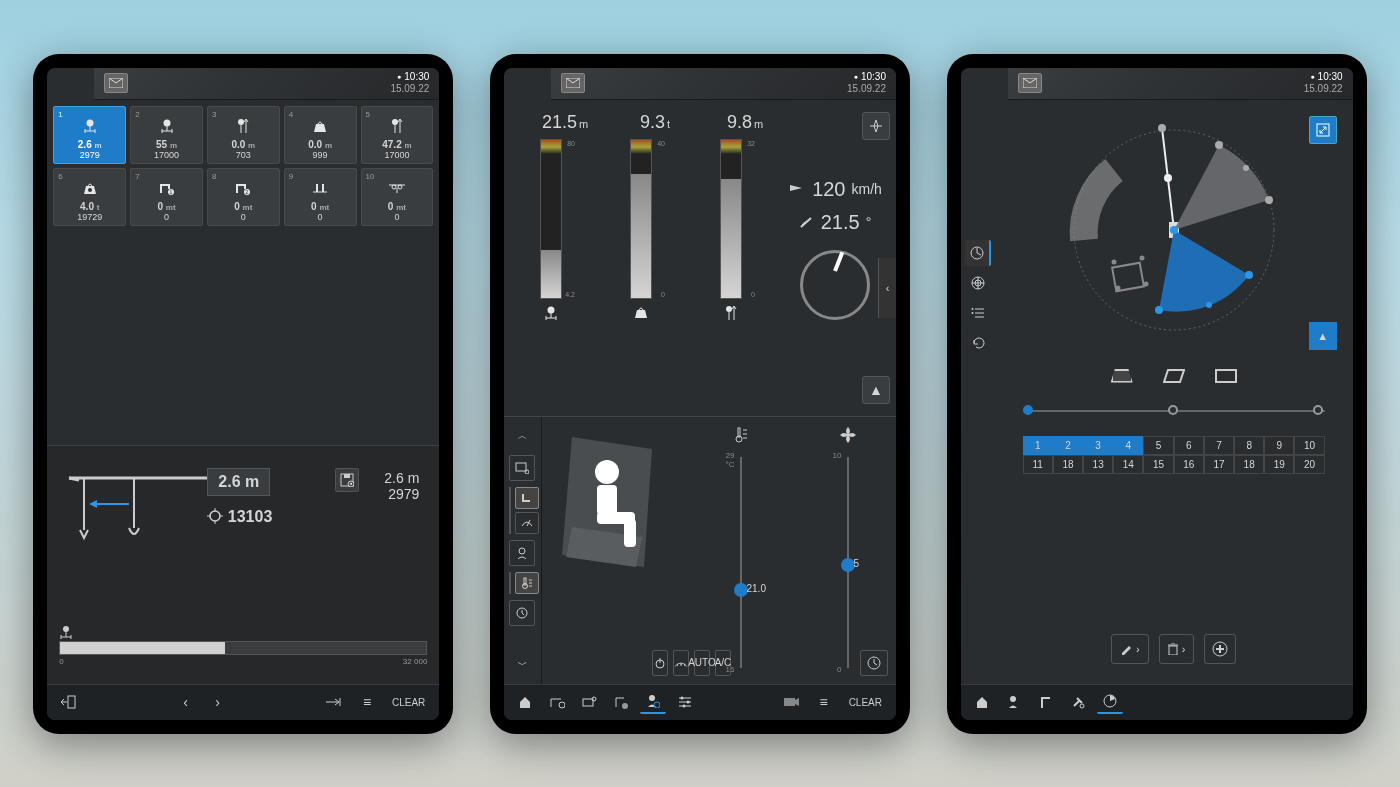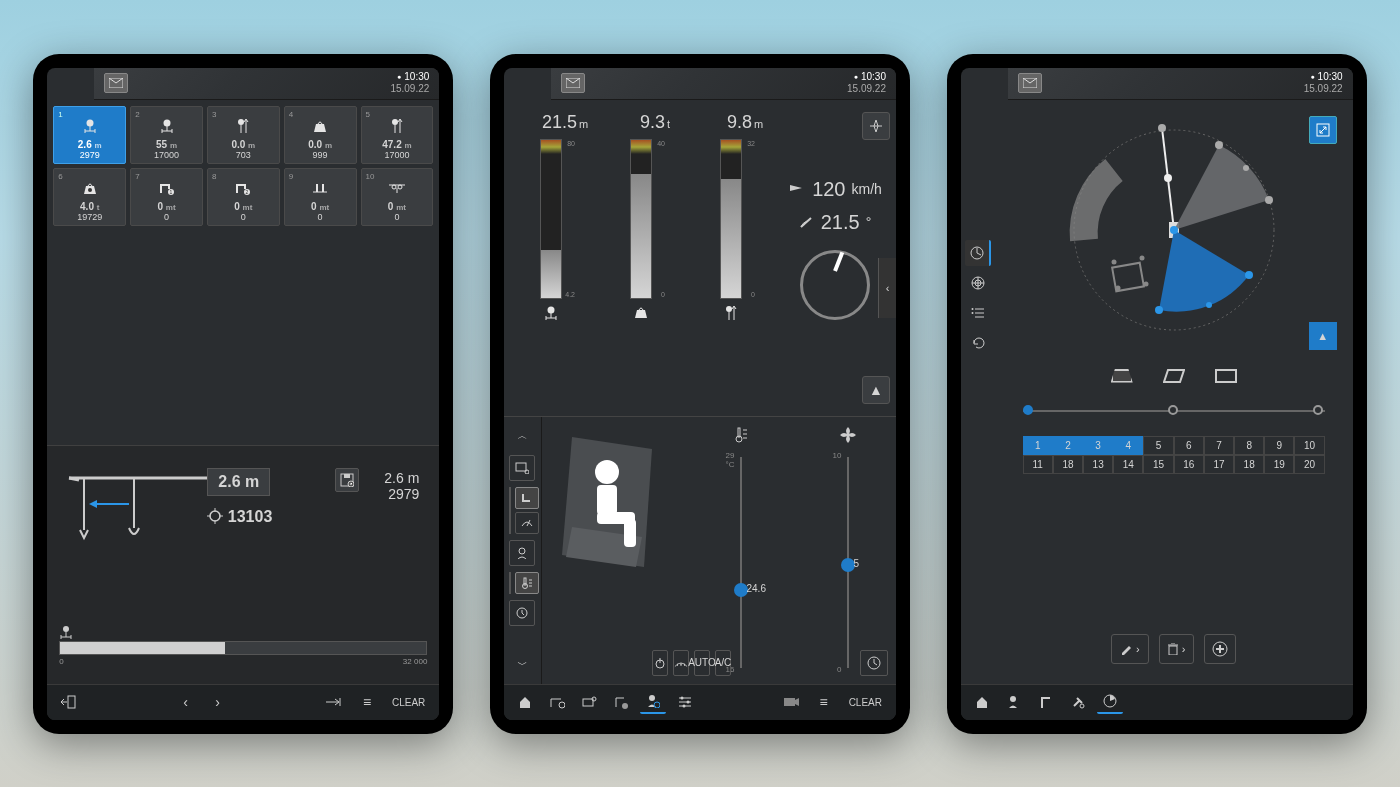--- a/index.html
+++ b/index.html
@@ -578,21 +578,21 @@
                   <rect x="4" y="1" width="2" height="9" fill="none" stroke="#ccc"></rect>
                   <line x1="9" y1="3" x2="13" y2="3" stroke="#ccc"></line>
                   <line x1="9" y1="7" x2="13" y2="7" stroke="#ccc"></line>
                   <line x1="9" y1="11" x2="13" y2="11" stroke="#ccc"></line>
                 </svg>
             </div>
             <div style="position:relative; flex:1; display:flex; align-items:stretch">
               <span class="slider-lab" style="top:0"><span>29</span> <span>°C</span></span>
               <div class="slider-rail">
                 <div class="slider-handle" style="top:60%">
-                    <span class="slider-val">24.6</span>
+                    <span class="slider-val">21.0</span>
                   </div>
               </div>
               <span class="slider-lab" style="bottom:0">16</span>
             </div>
           </div>
           <div class="slider-col">
             <div class="hdr">
               <svg width="16" height="16" viewBox="0 0 16 16">
                   <circle cx="8" cy="8" r="2" fill="#ccc"></circle>
                   <path d="M8 0 Q12 4 8 8 Q4 4 8 0 M16 8 Q12 12 8 8 Q12 4 16 8 M8 16 Q4 12 8 8 Q12 12 8 16 M0 8 Q4 4 8 8 Q4 12 0 8" fill="#ccc"></path>

